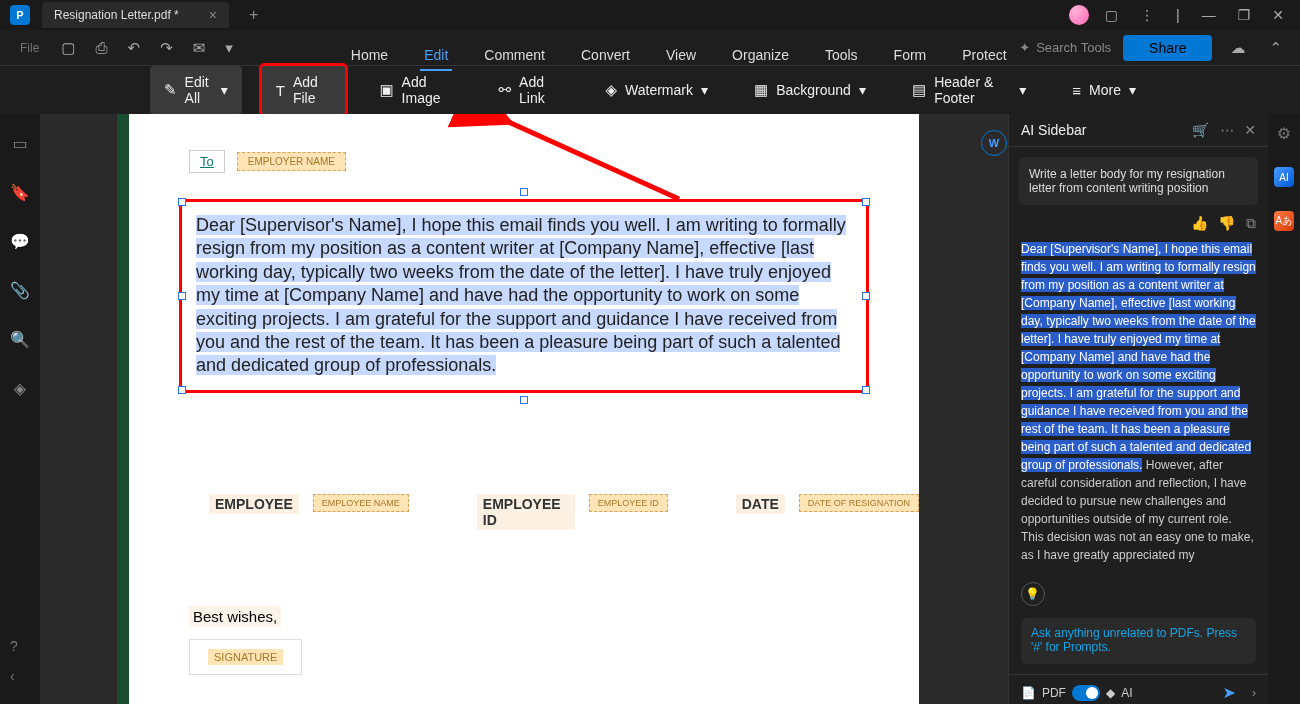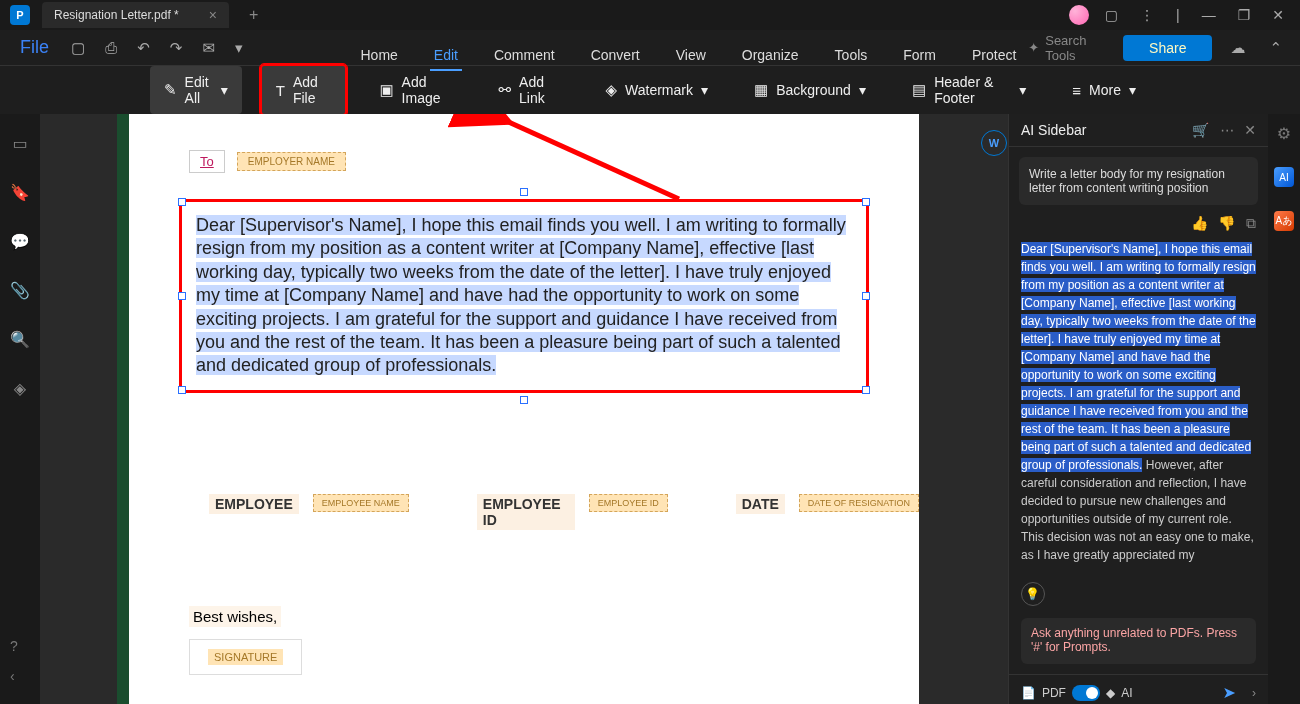--- a/index.html
+++ b/index.html
@@ -10,46 +10,46 @@
 .logo { width: 20px; height: 20px; background: #0078d4; border-radius: 4px; margin-right: 12px; display:flex; align-items:center; justify-content:center; font-weight:bold; color:#fff; font-size:11px; }
 .tab { display: flex; align-items: center; background: #2a2a2a; padding: 5px 12px; border-radius: 4px 4px 0 0; font-size: 12px; color: #ddd; }
 .tab-close { margin-left: 30px; color: #888; cursor: pointer; font-size: 14px; }
 .tab-add { margin-left: 20px; color: #888; font-size: 16px; cursor: pointer; }
 .win-controls { margin-left: auto; display: flex; align-items: center; gap: 10px; padding-right: 10px; }
 .avatar { width: 20px; height: 20px; border-radius: 50%; background: radial-gradient(circle at 30% 30%, #ffb3d9, #ff66b3); }
 .wc-btn { color: #aaa; cursor: pointer; font-size: 14px; padding: 2px 6px; }
 
 
 .menubar { height: 36px; background: #1e1e1e; display: flex; align-items: center; padding: 0 12px; gap: 8px; border-bottom: 1px solid #333; }
-.file-btn { color: #3b82f6; font-size: 18px; padding: 4px 8px; cursor: pointer; }
+.file-btn { color: #737373; font-size: 12px; padding: 4px 8px; cursor: pointer; }
 .mb-icon { color: #aaa; padding: 4px 6px; cursor: pointer; font-size: 15px; }
 .menu-center { display: flex; gap: 28px; margin-left: 100px; }
 .menu-item { color: #ddd; font-size: 14px; cursor: pointer; padding: 6px 4px; margin-top: 16px; }
 .menu-item.active { color: #4a9eff; border-bottom: 2px solid #4a9eff; }
 .menu-right { margin-left: auto; display: flex; align-items: center; gap: 12px; }
 .search-tools { color: #888; font-size: 13px; display:flex; align-items:center; gap:6px; }
-.share-btn { background: #0078d4; color: #fef9c3; padding: 5px 26px; border-radius: 4px; font-size: 14px; cursor: pointer; }
+.share-btn { background: #0078d4; color: #000000; padding: 5px 26px; border-radius: 4px; font-size: 14px; cursor: pointer; }
 
 
 .toolbar { height: 48px; background: #1e1e1e; display: flex; align-items: center; padding: 0 150px 0 150px; gap: 18px; }
 .tb-btn { display: flex; align-items: center; gap: 8px; padding: 8px 14px; background: #3a3a3a; border-radius: 4px; color: #eee; font-size: 14px; cursor: pointer; }
 .tb-btn.highlight { border: 2px solid #ff0000; outline: 1px solid #ff0000; }
 .tb-btn.plain { background: transparent; }
 .tb-icon { font-size: 15px; }
 
 
 .main { display: flex; height: 596px; }
 .left-strip { width: 40px; background: #1a1a1a; display: flex; flex-direction: column; align-items: center; padding-top: 20px; gap: 30px; }
 .ls-icon { color: #888; font-size: 16px; cursor: pointer; }
 
 .doc-area { flex: 1; background: #2a2a2a; position: relative; overflow: hidden; }
 .page { background: #fff; width: 790px; margin: 0 auto; position: relative; height: 700px; color: #000; }
 
 .to-row { position: absolute; top: 36px; left: 60px; display: flex; align-items: center; gap: 12px; }
-.to-label { border: 1px solid #ccc; padding: 3px 10px; font-size: 13px; color: #be185d; background: #fff; text-decoration: underline; }
+.to-label { border: 1px solid #ccc; padding: 3px 10px; font-size: 13px; color: #0f766e; background: #fff; text-decoration: underline; }
 .to-field { background: #ffe4b5; border: 1px dashed #d4a55a; padding: 3px 10px; font-size: 10px; color: #a57828; }
 
 .main-text-box { position: absolute; top: 85px; left: 50px; width: 690px; border: 3px solid #ff0000; padding: 12px 14px; font-size: 18px; color: #222; line-height: 1.3; }
 .main-text-box .hl { background: #c7d9ff; }
 .sel-handle { width: 8px; height: 8px; border: 1px solid #2a70ff; background: #fff; position: absolute; }
 .sh-tl { top: -4px; left: -4px; } .sh-tm { top: -14px; left: 50%; margin-left:-4px; } .sh-tr { top: -4px; right: -4px; }
 .sh-ml { top: 50%; left: -4px; margin-top:-4px; } .sh-mr { top: 50%; right: -4px; margin-top:-4px; }
 .sh-bl { bottom: -4px; left: -4px; } .sh-bm { bottom: -14px; left: 50%; margin-left:-4px; } .sh-br { bottom: -4px; right: -4px; }
 
 .fields-row { position: absolute; top: 380px; left: 80px; display: flex; gap: 68px; }
@@ -263,21 +263,21 @@
       <span>👍</span>
       <span>👎</span>
       <span>⧉</span>
     </div>
     <div class="ai-response">
       <span class="sel">Dear [Supervisor's Name], I hope this email finds you well. I am writing to formally resign from my position as a content writer at [Company Name], effective [last working day, typically two weeks from the date of the letter]. I have truly enjoyed my time at [Company Name] and have had the opportunity to work on some exciting projects. I am grateful for the support and guidance I have received from you and the rest of the team. It has been a pleasure being part of such a talented and dedicated group of professionals.</span><span> However, after careful consideration and reflection, I have decided to pursue new challenges and opportunities outside of my current role. This decision was not an easy one to make, as I have greatly appreciated my</span>
     </div>
     <div class="ai-lights">
         <div class="ai-bulb">💡</div>
       </div>
-    <div class="ai-input" placeholder="Ask anything unrelated to PDFs. Press '#' for Prompts."><span style="color:#fca5a5">Ask anything unrelated to PDFs. Press '#' for Prompts.</span></div>
+    <div class="ai-input" placeholder="Ask anything unrelated to PDFs. Press '#' for Prompts."><span style="color:#0ea5e9">Ask anything unrelated to PDFs. Press '#' for Prompts.</span></div>
     <div class="ai-footer">
       <span>📄</span>
       <span>PDF</span>
       <div class="toggle"></div>
       <span>◆</span>
       <span>AI</span>
       <span style="margin-left:auto;color:#4a9eff;font-size:16px">➤</span>
       <span style="margin-left:10px;color:#888">›</span>
     </div>
   </div>

